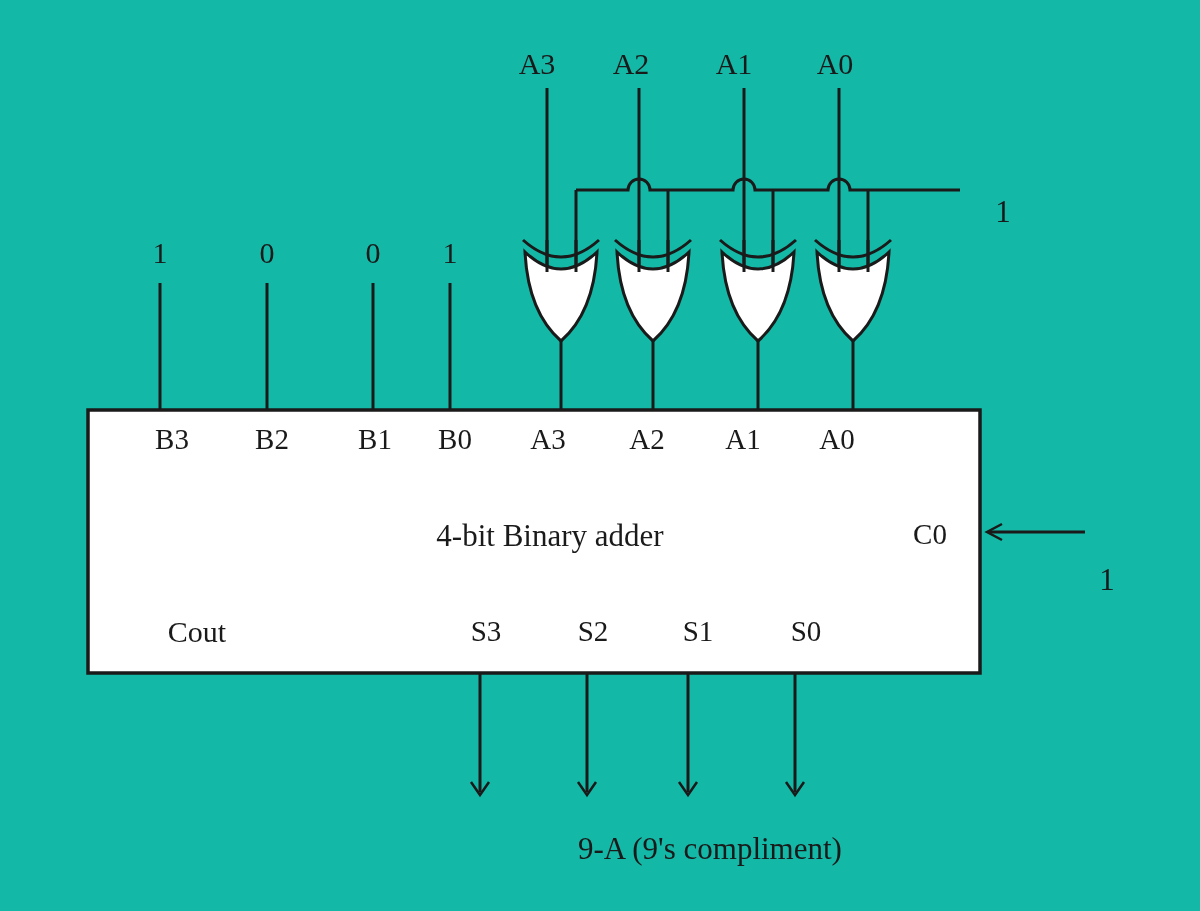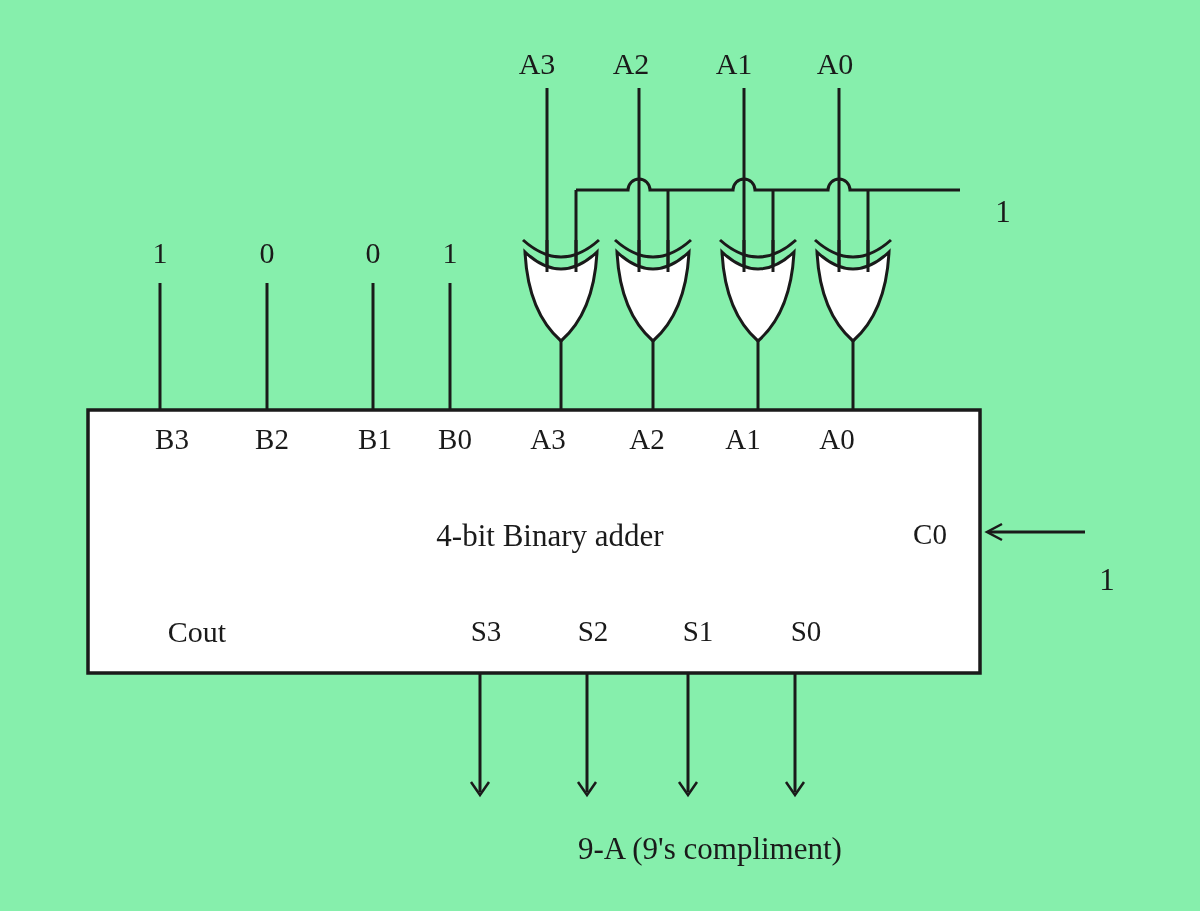--- a/index.html
+++ b/index.html
@@ -4,21 +4,21 @@
 <style>
   html, body {
     margin: 0;
     padding: 0;
     background: #ffffff;
   }
   .stage {
     position: relative;
     width: 1200px;
     height: 911px;
-    background: #86efac;
+    background: #14b8a6;
     overflow: hidden;
     font-family: "Liberation Serif", "DejaVu Serif", serif;
   }
   svg text {
     font-family: "Liberation Serif", "DejaVu Serif", serif;
     fill: #1a1a1a;
   }
   .lbl      { font-size: 30px; }
   .lbl-sm   { font-size: 29px; }
   .lbl-lg   { font-size: 31px; }

